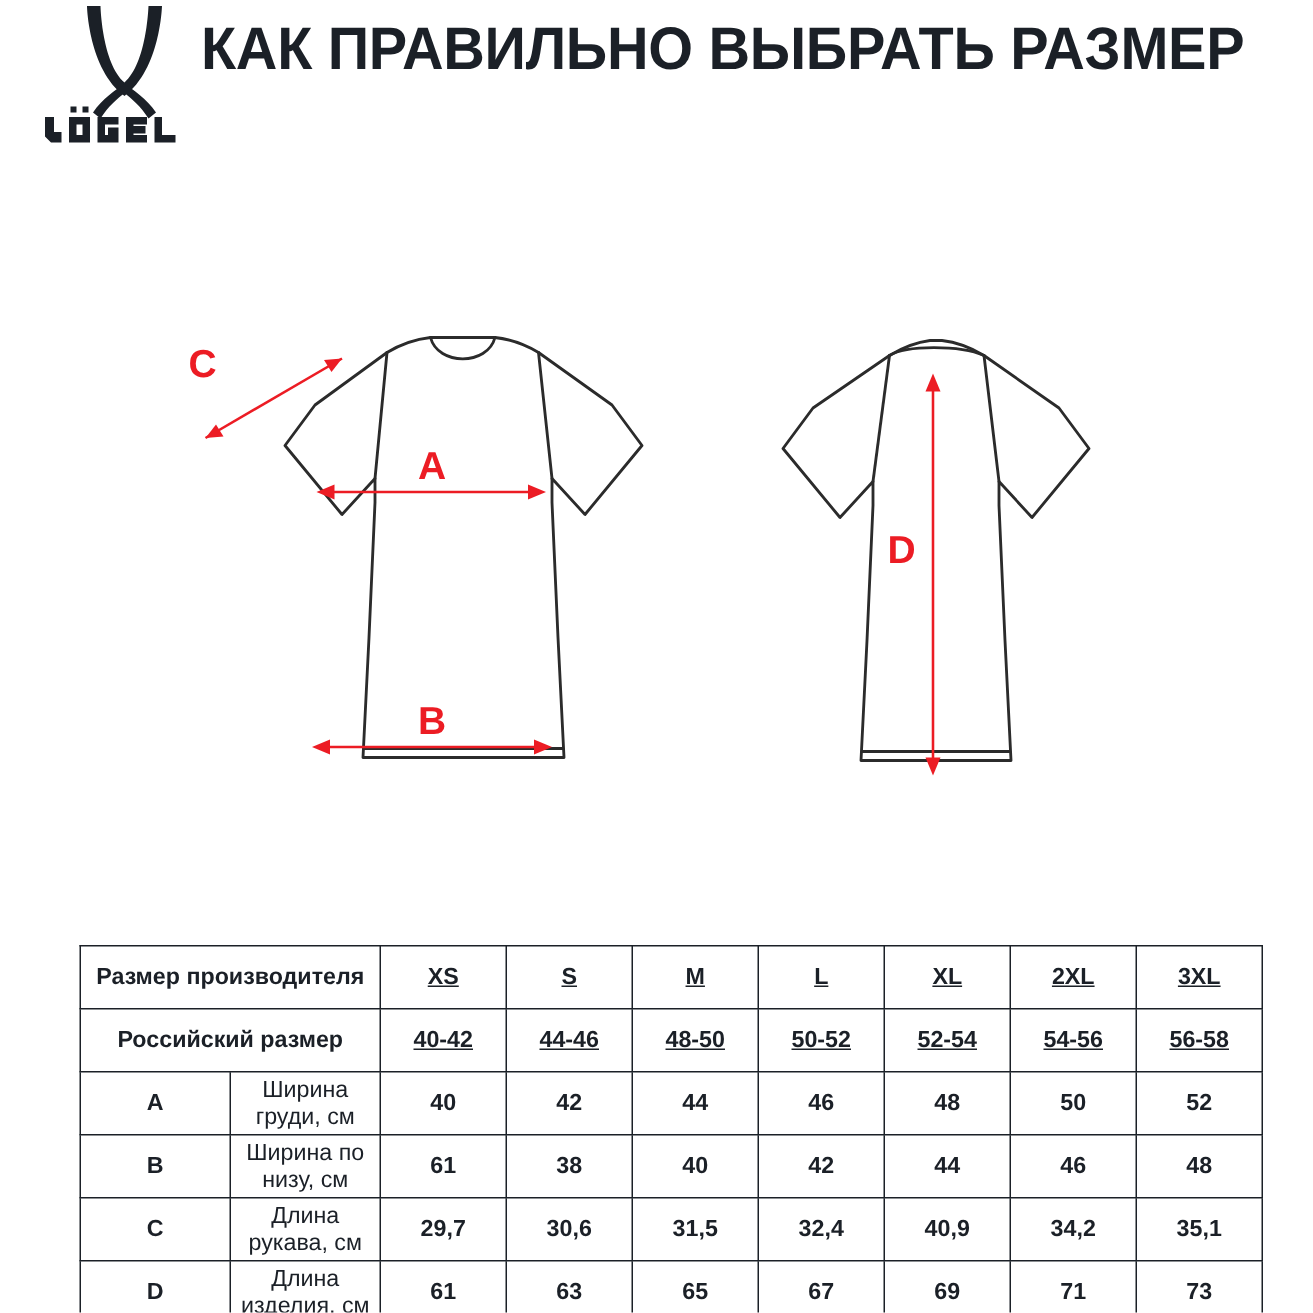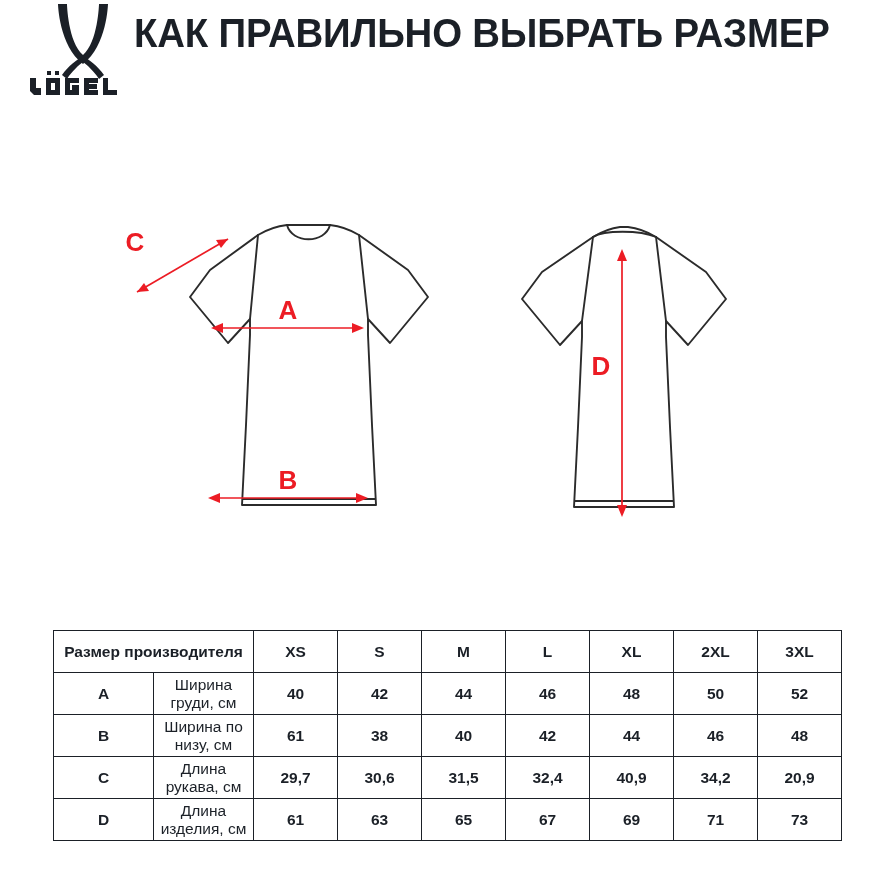--- a/index.html
+++ b/index.html
@@ -74,21 +74,21 @@
     text-align: center;
     vertical-align: middle;
     font-size: 15.5px;
     height: 41px;
     padding: 0 2px;
     font-family: "Liberation Sans", sans-serif;
   }
   td.col-letter { width: 40px; font-weight: bold; font-size: 17px; }
   td.col-desc   { width: 195px; font-size: 15.5px; margin-left: 29px; }
   td.col-size   { width: 79px; font-weight: bold; }
-  td.head-cell  { font-weight: bold; font-size: 16.5px; height: 43px; }
+  td.head-cell  { font-weight: bold; font-size: 16.5px; height: 43px; text-decoration: underline; }
   td.head-wide  { font-weight: bold; font-size: 16.5px; height: 43px; }
   .row-head td  { border-bottom-width: 2px; }
 </style>
 </head>
 <body>
 
 <div id="header">
 
   <div id="logo">
     <svg width="112" height="98" viewBox="0 0 112 98">
@@ -220,20 +220,30 @@
         <td class="head-wide" colspan="2">Размер производителя</td>
         <td class="col-size head-cell">XS</td>
         <td class="col-size head-cell">S</td>
         <td class="col-size head-cell">M</td>
         <td class="col-size head-cell">L</td>
         <td class="col-size head-cell">XL</td>
         <td class="col-size head-cell">2XL</td>
         <td class="col-size head-cell">3XL</td>
       </tr>
 
+      <tr class="row-head">
+        <td class="head-wide" colspan="2">Российский размер</td>
+        <td class="col-size head-cell">40-42</td>
+        <td class="col-size head-cell">44-46</td>
+        <td class="col-size head-cell">48-50</td>
+        <td class="col-size head-cell">50-52</td>
+        <td class="col-size head-cell">52-54</td>
+        <td class="col-size head-cell">54-56</td>
+        <td class="col-size head-cell">56-58</td>
+      </tr>
 
       <tr>
         <td class="col-letter">A</td>
         <td class="col-desc">Ширина груди, см</td>
         <td class="col-size">40</td>
         <td class="col-size">42</td>
         <td class="col-size">44</td>
         <td class="col-size">46</td>
         <td class="col-size">48</td>
         <td class="col-size">50</td>
@@ -254,21 +264,21 @@
 
       <tr>
         <td class="col-letter">C</td>
         <td class="col-desc">Длина рукава, см</td>
         <td class="col-size">29,7</td>
         <td class="col-size">30,6</td>
         <td class="col-size">31,5</td>
         <td class="col-size">32,4</td>
         <td class="col-size">40,9</td>
         <td class="col-size">34,2</td>
-        <td class="col-size">20,9</td>
+        <td class="col-size">35,1</td>
       </tr>
 
       <tr>
         <td class="col-letter">D</td>
         <td class="col-desc">Длина изделия, см</td>
         <td class="col-size">61</td>
         <td class="col-size">63</td>
         <td class="col-size">65</td>
         <td class="col-size">67</td>
         <td class="col-size">69</td>

